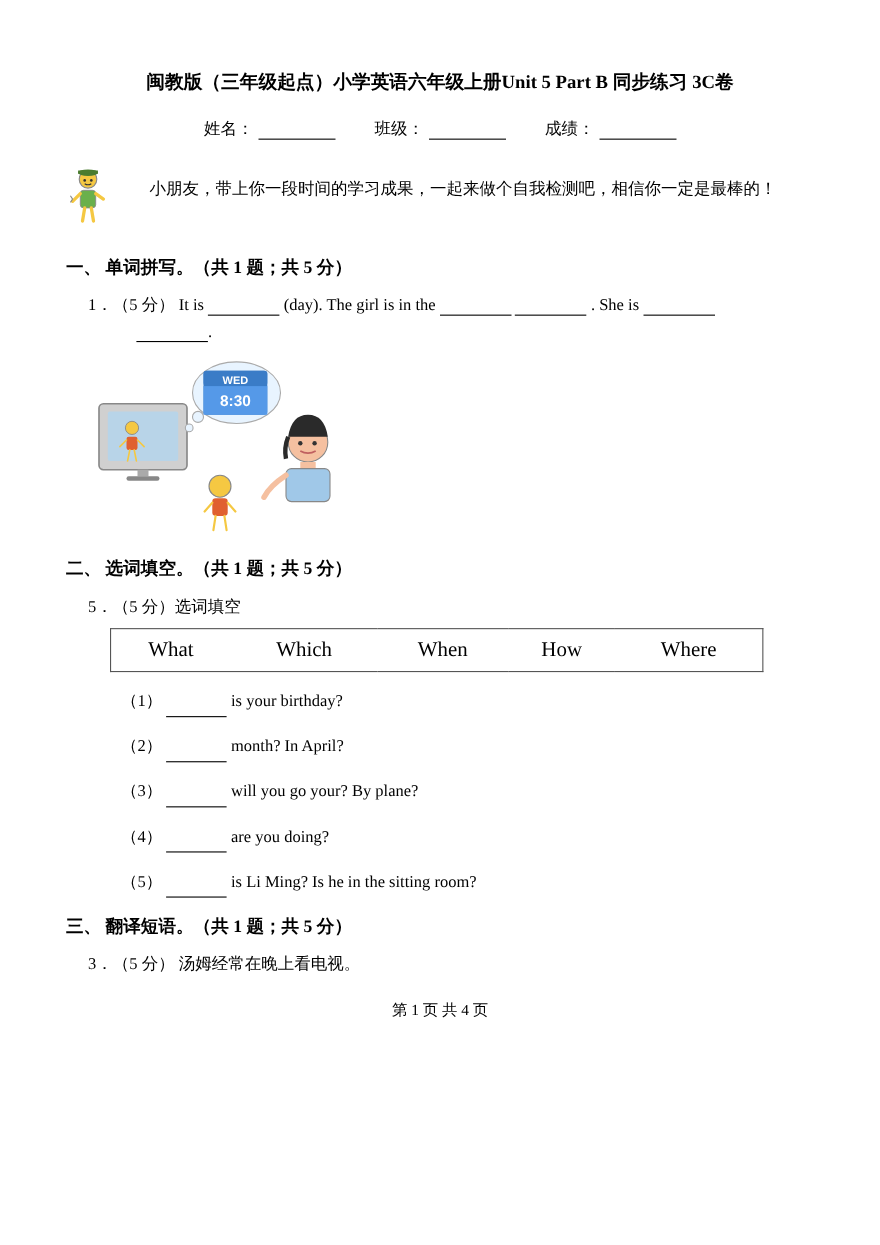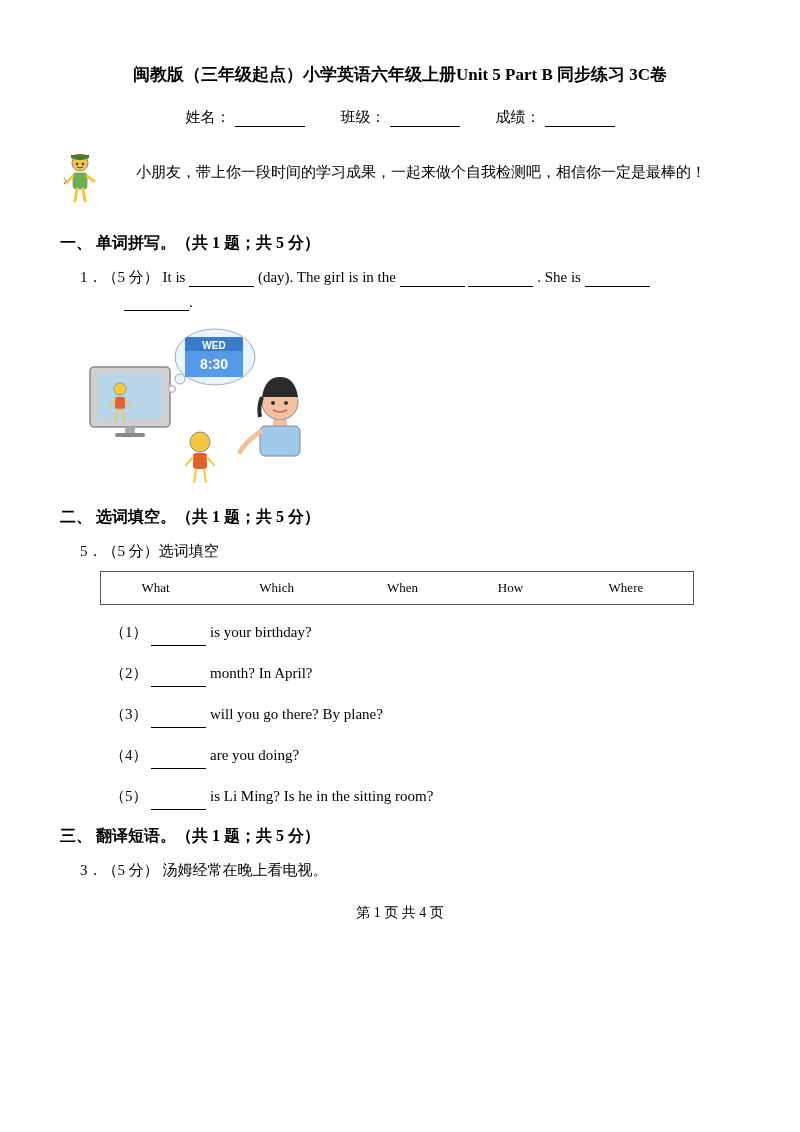--- a/index.html
+++ b/index.html
@@ -97,21 +97,21 @@
     
     .word-table {
       border: 1px solid #555;
       width: 90%;
       margin: 10px 0 14px 20px;
       border-collapse: collapse;
     }
     .word-table td {
       padding: 8px 0;
       text-align: center;
-      font-size: 13px;
+      font-size: 19px;
       border: none;
     }
     .choice-question {
       margin-bottom: 14px;
       padding-left: 30px;
       font-size: 15px;
       line-height: 1.8;
     }
     .choice-question .blank {
       width: 55px;
@@ -265,21 +265,21 @@
     <span>is your birthday?</span>
   </div>
   <div class="choice-question">
     <span>（2）</span>
     <span class="blank"></span>
     <span>month? In April?</span>
   </div>
   <div class="choice-question">
     <span>（3）</span>
     <span class="blank"></span>
-    <span>will you go there? By plane?</span>
+    <span>will you go your? By plane?</span>
   </div>
   <div class="choice-question">
     <span>（4）</span>
     <span class="blank"></span>
     <span>are you doing?</span>
   </div>
   <div class="choice-question">
     <span>（5）</span>
     <span class="blank"></span>
     <span>is Li Ming? Is he in the sitting room?</span>

